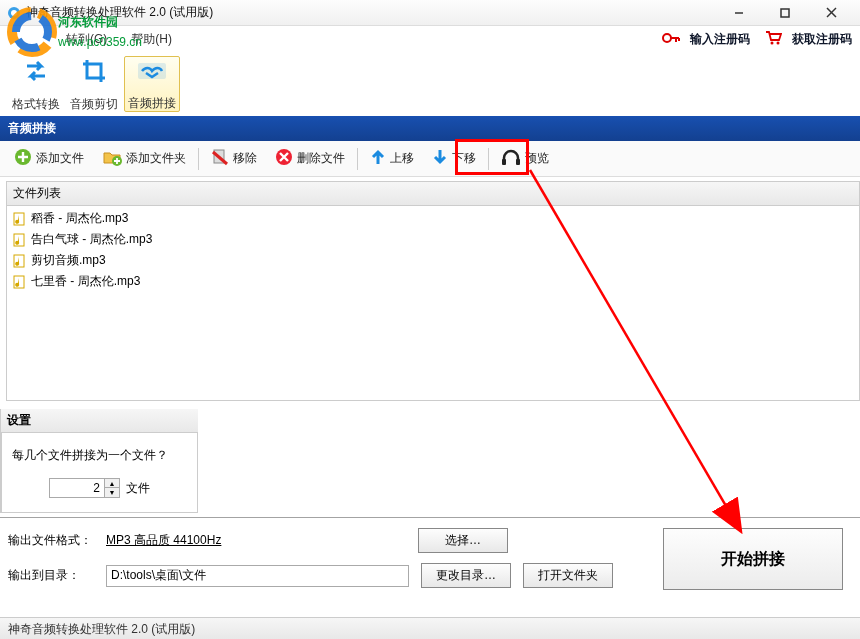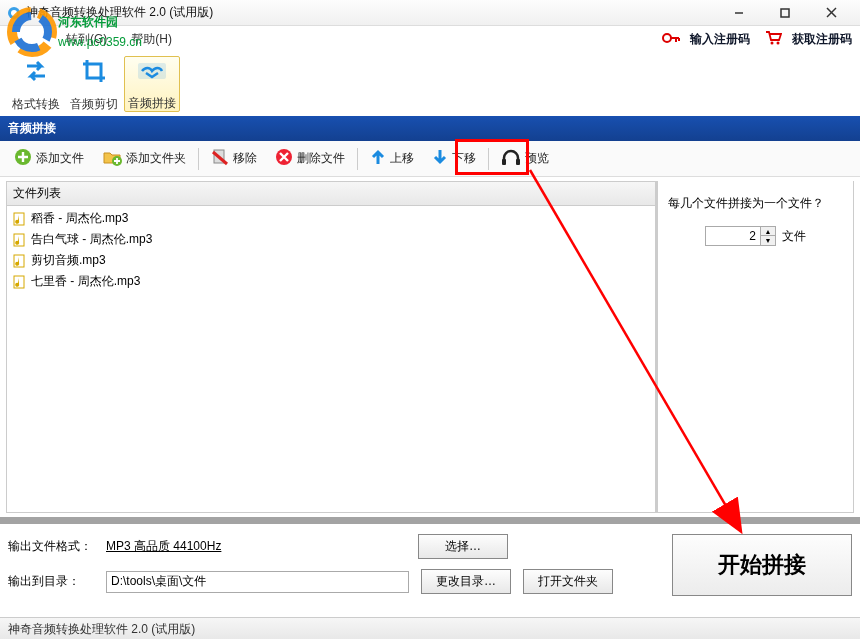--- a/index.html
+++ b/index.html
@@ -24,47 +24,47 @@
 .big-btn .icon { width: 32px; height: 32px; display: flex; align-items: center; justify-content: center; }
 .big-btn .lbl { color: #333; margin-top: 10px; text-align: center; }
 
 .section-header { background: linear-gradient(#1850b0,#134090); color: #fff; font-weight: bold; padding: 4px 8px; }
 
 .sub-toolbar { display: flex; align-items: center; padding: 4px 6px; gap: 2px; background: #fafafa; border-bottom: 1px solid #ddd; position: relative; }
 .sub-btn { display: flex; align-items: center; padding: 3px 8px; gap: 4px; color: #222; justify-content: flex-end; }
 .sub-sep { width: 1px; height: 22px; background: #ccc; margin: 0 2px; }
 .red-box { position: absolute; border: 3px solid #ff0000; pointer-events: none; }
 
-.content-row { display: flex; height: 340px; }
+.content-row { display: flex; height: 340px; flex-direction: column; }
 .file-panel { flex: 1; border: 1px solid #ccc; margin: 4px 0 4px 6px; display: flex; flex-direction: column; }
 .panel-header { background: linear-gradient(#f6f6f6,#e8e8e8); padding: 3px 6px; border-bottom: 1px solid #ccc; }
 .file-list { flex: 1; overflow: auto; padding: 2px 0; }
 .file-item { display: flex; align-items: center; padding: 2px 6px; gap: 4px; }
 .file-icon-mp3 { width: 14px; height: 14px; }
 
 .settings-panel { width: 198px; margin: 4px 6px 4px 0; display: flex; flex-direction: column; border-left: 1px solid #ccc; }
 .settings-panel .panel-header { font-weight: bold; }
 .settings-body { border: 1px solid #ccc; border-top: none; flex: 1; padding: 14px 10px; }
 .settings-label { margin-bottom: 14px; }
 .spin-wrap { display: flex; align-items: center; gap: 6px; justify-content: center; }
 .spin { display: flex; align-items: center; border: 1px solid #aaa; background: #fff; }
 .spin input { width: 54px; text-align: right; border: none; outline: none; padding: 2px 4px; }
 .spin-btns { display: flex; flex-direction: column; border-left: 1px solid #aaa; }
 .spin-btns div { width: 14px; height: 9px; display: flex; align-items: center; justify-content: center; font-size: 7px; background: #f0f0f0; }
 .spin-btns div:first-child { border-bottom: 1px solid #aaa; }
 
-.output-area { padding: 10px 8px 6px 8px; border-top: 7px solid #a3a3a3; display: flex; }
+.output-area { padding: 10px 17px 6px 8px; border-top: 1px solid #a3a3a3; display: flex; }
 .output-left { flex: 1; }
 .out-row { display: flex; align-items: center; margin-bottom: 10px; gap: 12px; }
 .out-label { width: 86px; }
 .out-value { width: 300px; text-decoration: underline; }
 .out-input { border: 1px solid #aaa; padding: 2px 4px; width: 303px; height: 22px; background: #fff; }
 .out-btn { border: 1px solid #888; background: linear-gradient(#fdfdfd,#e8e8e8); padding: 3px 14px; min-width: 90px; text-align: center; }
 
-.start-btn { width: 180px; height: 62px; border: 1px solid #888; background: linear-gradient(#fdfdfd,#ececec); display: flex; align-items: center; justify-content: center; font-size: 22px; font-weight: bold; margin-left: 10px; }
+.start-btn { width: 180px; height: 62px; border: 1px solid #888; background: linear-gradient(#fdfdfd,#ececec); display: flex; align-items: center; justify-content: center; font-size: 16px; font-weight: bold; margin-left: 10px; }
 
 .statusbar { position: absolute; bottom: 0; left: 0; right: 0; height: 22px; background: linear-gradient(#f6f6f6,#e8e8e8); border-top: 1px solid #ccc; padding: 3px 8px; color: #333; }
 
 .arrow-line { position: absolute; pointer-events: none; z-index: 40; }
 </style>
 </head>
 <body>
 
 <div class="watermark-logo">
   <svg width="180" height="64">
@@ -246,20 +246,21 @@
         <div class="file-item">
           <span class="file-icon-mp3"><svg width="14" height="14">
               <rect x="1" y="1" width="10" height="12" fill="#fff" stroke="#d6a800"></rect>
               <path d="M6 3 v6 a2 2 0 1 1 -1 -1" fill="#d6a800"></path>
             </svg></span>
           <span>七里香 - 周杰伦.mp3</span>
         </div>
       </div>
   </div>
   <div class="settings-panel">
+    <div class="panel-header">设置</div>
     <div class="settings-body">
       <div class="settings-label">每几个文件拼接为一个文件？</div>
       <div class="spin-wrap">
         <div class="spin">
           <input value="2" style="">
           <div class="spin-btns">
             <div>▲</div>
             <div>▼</div>
           </div>
         </div>

